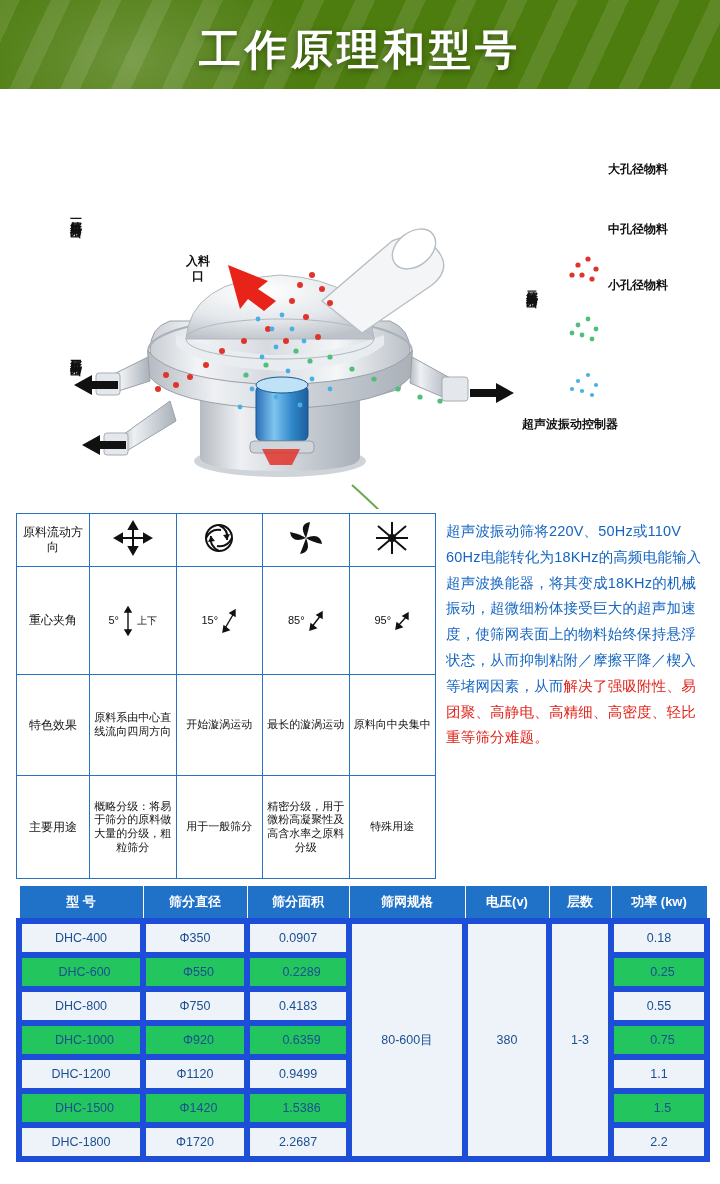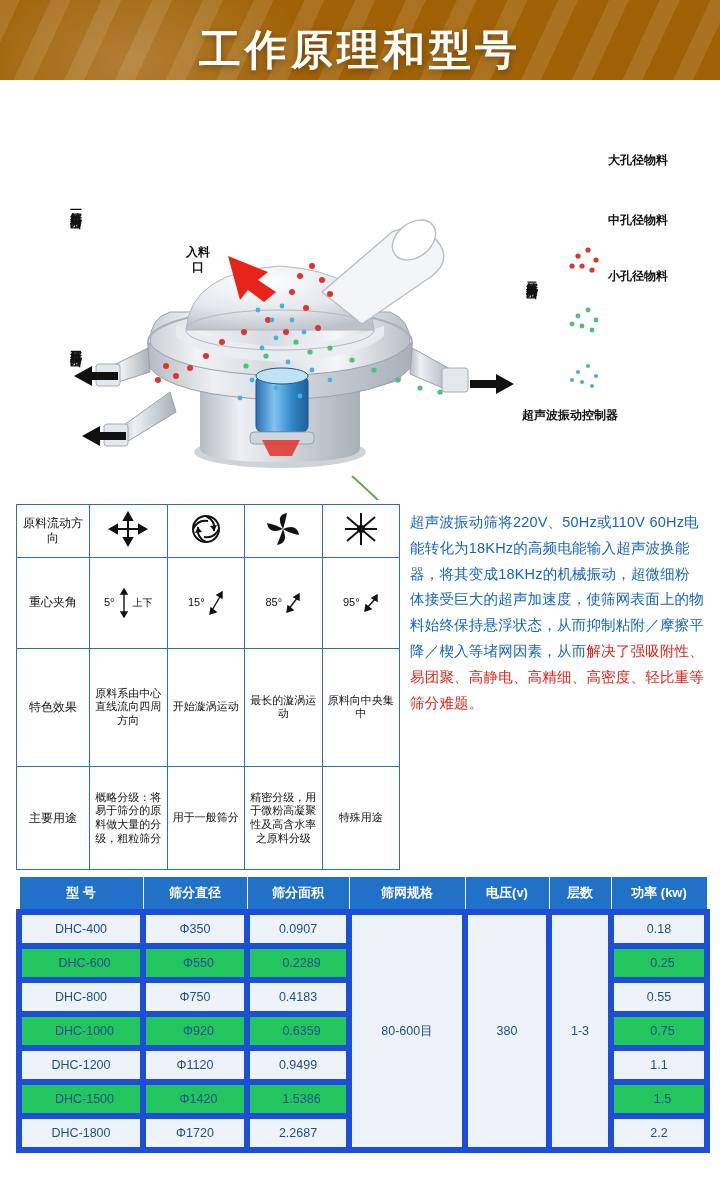--- a/index.html
+++ b/index.html
@@ -11,22 +11,22 @@
     height: 1184px;
     background: #ffffff;
     font-family: "Liberation Sans", sans-serif;
     overflow: hidden;
     position: relative;
   }
 
   
   .banner {
     width: 720px;
-    height: 80px;
-    background: #a16207;
+    height: 89px;
+    background: #4d7c0f;
     position: relative;
     overflow: hidden;
   }
   .banner .stripes {
     position: absolute;
     inset: 0;
     background:
       repeating-linear-gradient(115deg,
         rgba(255,255,255,0.10) 0px,
         rgba(255,255,255,0.10) 18px,
@@ -83,21 +83,21 @@
     position: relative;
     width: 720px;
     height: 370px;
     box-sizing: border-box;
     padding: 4px 16px 0 16px;
     display: flex;
     gap: 10px;
   }
   table.spec {
     border-collapse: collapse;
-    width: 384px;
+    width: 420px;
     table-layout: fixed;
   }
   table.spec td {
     border: 1px solid #2a6fc0;
     font-size: 11px;
     color: #111;
     text-align: center;
     vertical-align: middle;
     padding: 3px 2px;
     line-height: 1.25;

